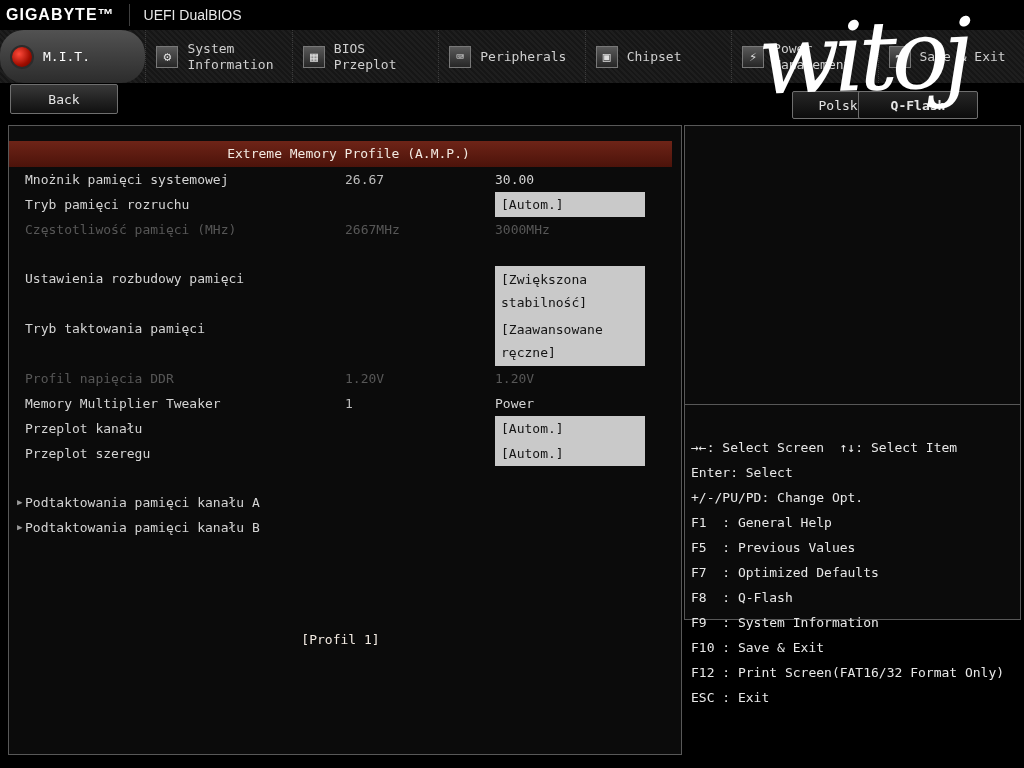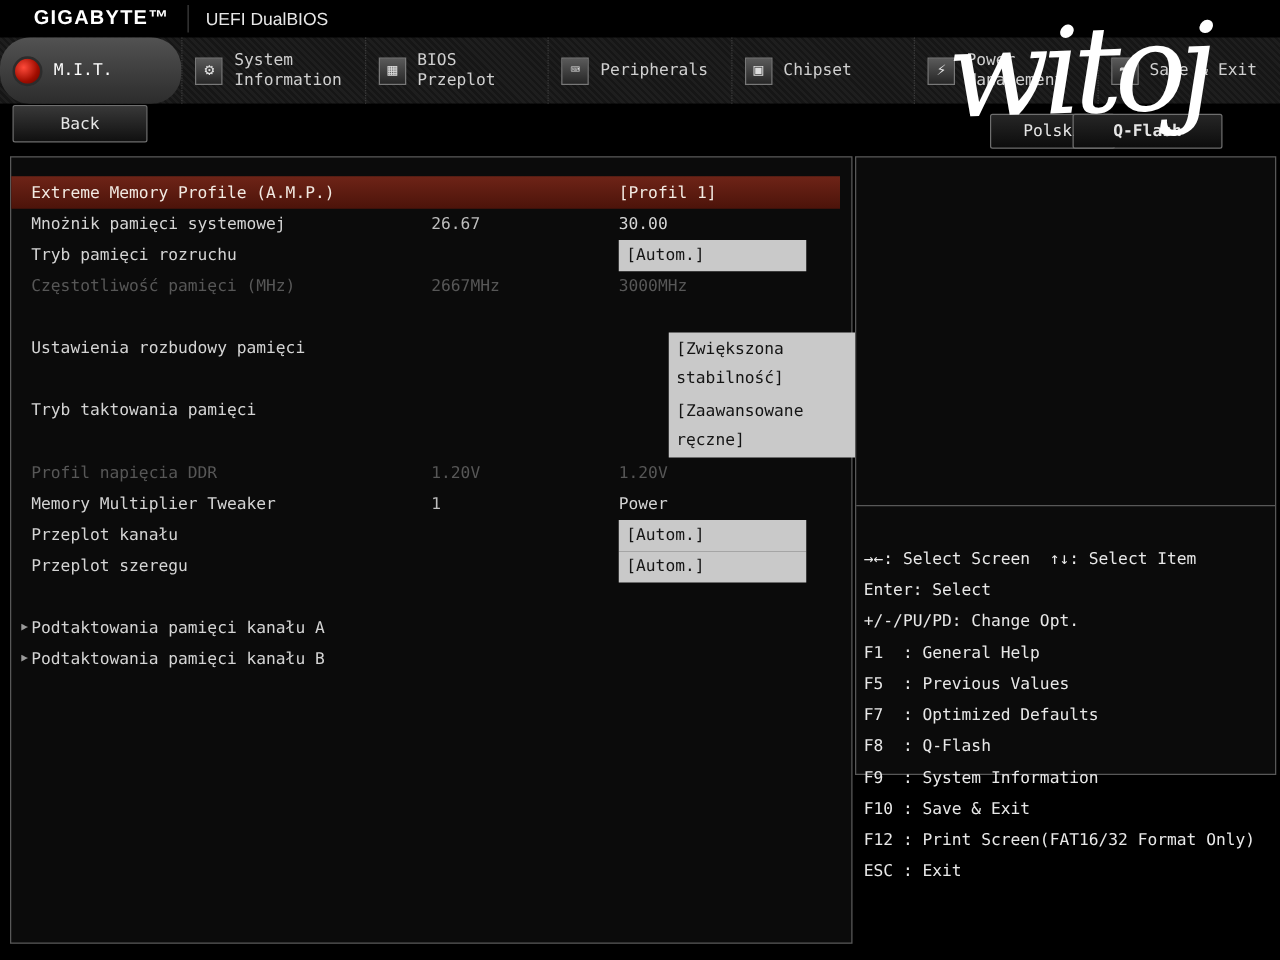--- a/index.html
+++ b/index.html
@@ -4,21 +4,21 @@
 <style>
   * { margin:0; padding:0; box-sizing:border-box; }
   html,body { width:1024px; height:768px; background:#000; overflow:hidden;
               font-family:"DejaVu Sans Mono", monospace; }
   #screen { position:relative; width:1024px; height:768px; background:#000; }
 
   
   #header { position:absolute; left:0; top:0; width:1024px; height:30px;
             display:flex; align-items:center; background:#000; }
   .brand { color:#fff; font-family:"Liberation Sans", sans-serif; font-weight:bold;
-           font-size:16px; letter-spacing:1px; padding-left:27px; }
+           font-size:16px; letter-spacing:1px; padding-left:6px; }
   .hdr-sep { width:1px; height:22px; background:#3f3f3f; margin:0 14px; }
   .hdr-title { color:#e8e8e8; font-family:"Liberation Sans", sans-serif; font-size:14px; }
 
   
   #tabs { position:absolute; left:0; top:30px; width:1024px; height:54px; display:flex;
           background:repeating-linear-gradient(45deg,#1e1e1e 0 2px,#161616 2px 4px);
           border-bottom:1px solid #000; }
   .tab { flex:1; display:flex; align-items:center; gap:9px; padding-left:10px;
          border-left:1px dotted #3c3c3c; color:#cfcfcf; font-size:13px; cursor:default; }
   .tab:first-child { border-left:none; }
@@ -63,23 +63,23 @@
          font-size:13px; }
   .row.tall { height:50px; align-items:flex-start; }
   .spacer { height:24px; }
   .lbl { flex:0 0 336px; padding-left:16px; color:#d4d4d4; line-height:25px;
          white-space:nowrap; overflow:hidden; }
   .mid { flex:0 0 150px; color:#bdbdbd; line-height:25px; }
   .val { flex:0 0 155px; line-height:25px; }
   .val.plain { color:#d4d4d4; }
   .val .box { display:block; width:150px; background:#c9c9c9; color:#141414;
               padding:1px 6px; line-height:23px; }
-  .row.tall .val .box { line-height:23px; padding:2px 6px;margin-left:40px; }
+  .row.tall .val .box { line-height:23px; padding:2px 6px; }
   .row.disabled .lbl, .row.disabled .mid, .row.disabled .val.plain { color:#575757; }
-  .row.selected { background:linear-gradient(#6e2417,#4c130a); height:26px; }
+  .row.selected { background:linear-gradient(#6e2417,#4c130a); height:26px;flex-direction:column; }
   .row.selected .lbl, .row.selected .val { color:#f2eae2; }
   .row.submenu .arrow { flex:0 0 16px; padding-left:8px; color:#9a9a9a; font-size:9px;
                         line-height:25px; }
   .row.submenu .lbl { flex:1; padding-left:0; }
 </style>
 </head>
 <body>
 
 <div id="screen">
 

